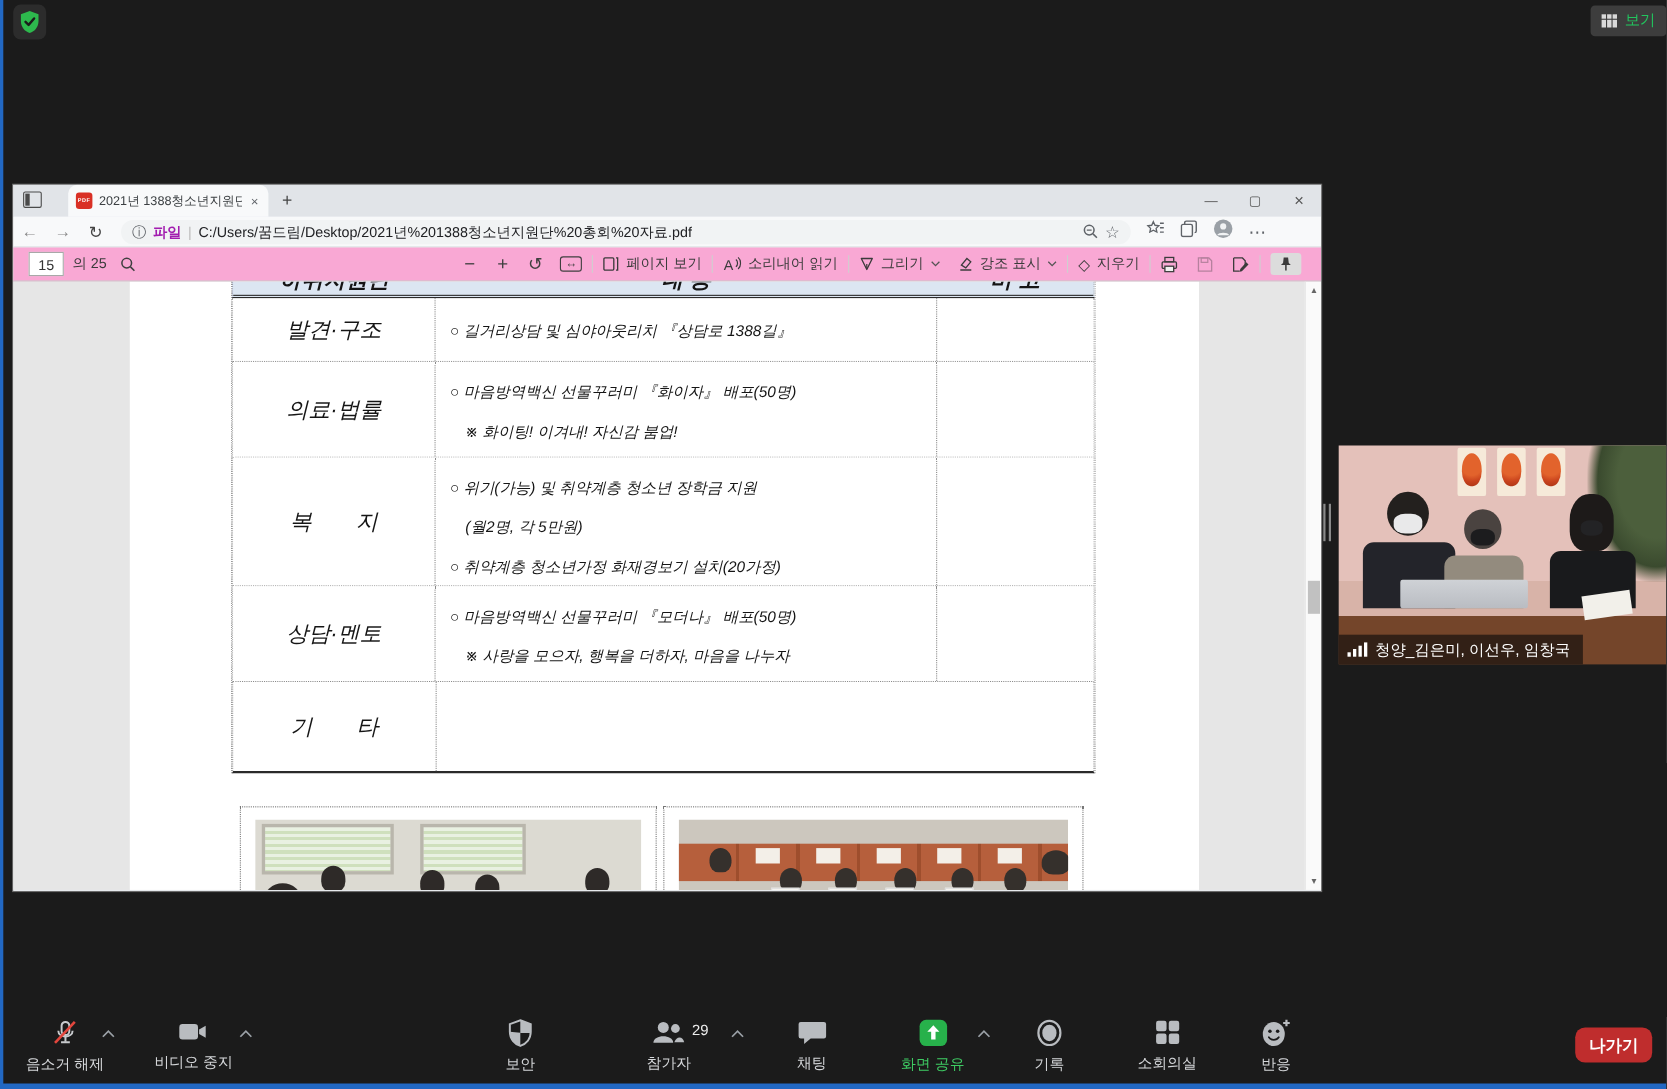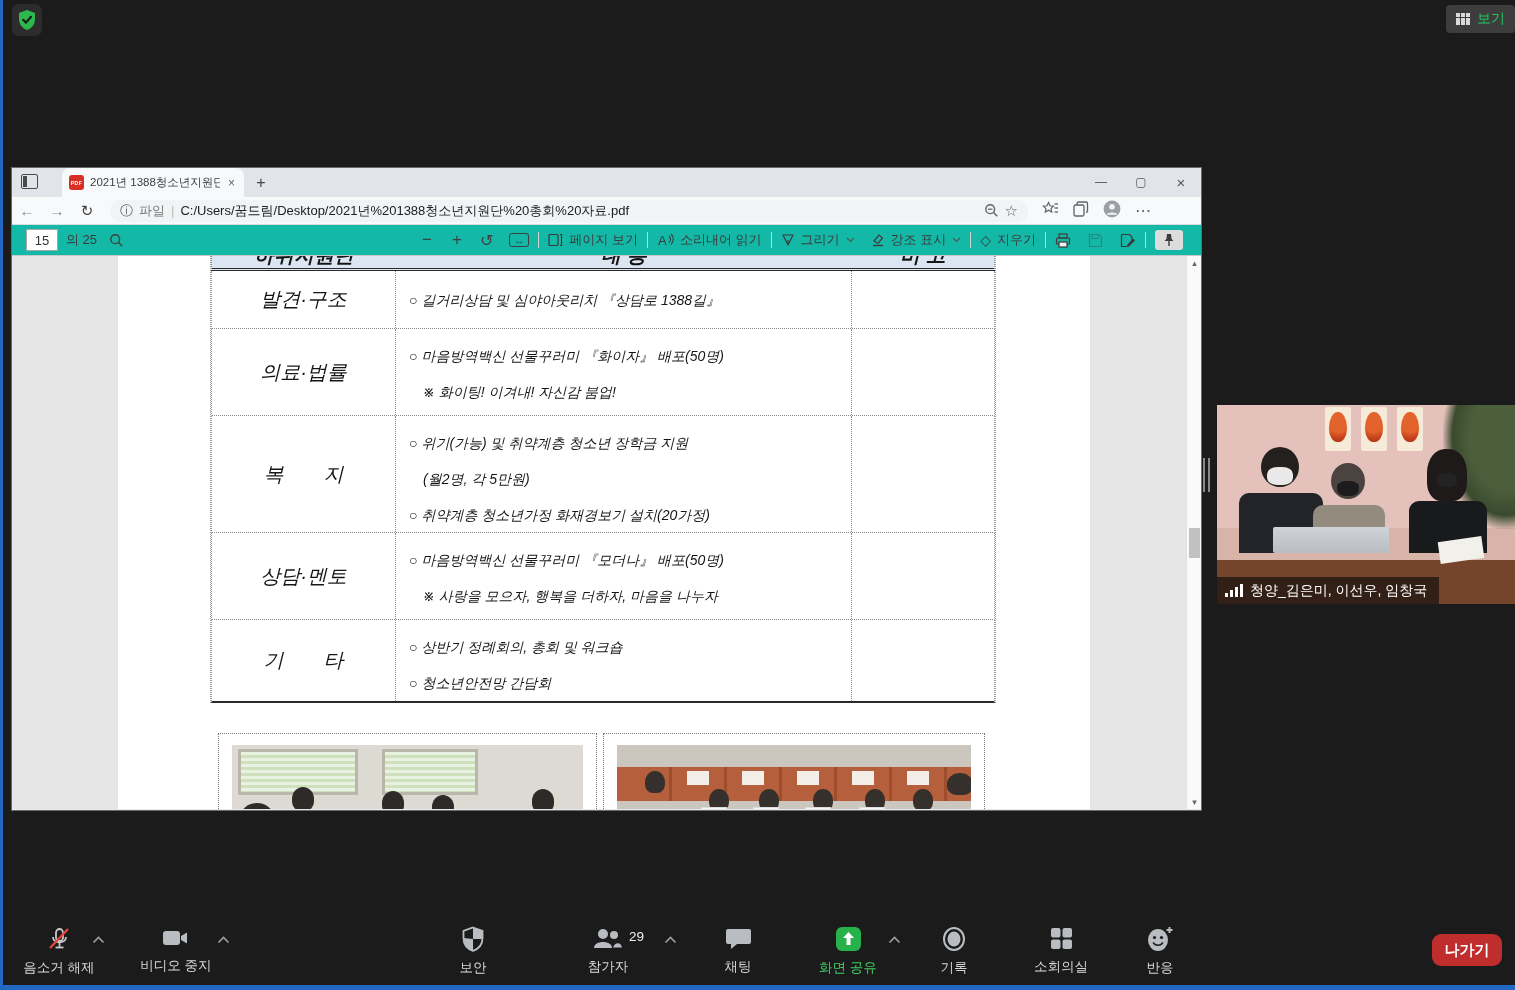--- a/index.html
+++ b/index.html
@@ -26,27 +26,27 @@
   .tab-close { color:#5f6368; font-size:12px; padding:0 2px; }
   .newtab-btn { position:absolute; left:240px; top:6px; width:18px; height:18px; color:#444; font-size:16px; text-align:center; line-height:17px; }
   .win-controls { position:absolute; right:0; top:0; height:29px; display:flex; }
   .win-controls span { width:40px; text-align:center; line-height:29px; color:#555; font-size:12px; }
 
   .addressbar { position:relative; height:28px; background:#f8f9fa; border-bottom:1px solid #dadce0; display:flex; align-items:center; }
   .nav-ic { width:30px; text-align:center; font-size:15px; color:#8a8a8a; }
   .nav-ic.on { color:#444; }
   .url-pill { position:relative; margin-left:8px; width:918px; height:22px; background:#f1f3f4; border-radius:11px; display:flex; align-items:center; padding:0 10px; gap:6px; font-size:13px; color:#202124; }
   .url-pill .i-info { color:#5f6368; font-size:13px; }
-  .url-scheme { color:#737373; }
+  .url-scheme { color:#a21caf;font-weight:bold; }
   .url-div { color:#bbb; }
   .url-text { flex:1; white-space:nowrap; overflow:hidden; color:#202124; }
   .pill-ic { color:#5f6368; display:flex; align-items:center; }
   .bar-right { display:flex; align-items:center; gap:14px; margin-left:14px; color:#5f6368; }
 
-  .pdfbar { position:relative; height:31px; background:#14b8a6; border-bottom:1px solid #c9c9c9; display:flex; align-items:center; font-size:13px; color:#3b3b3b; }
+  .pdfbar { position:relative; height:31px; background:#f9a8d4; border-bottom:1px solid #c9c9c9; display:flex; align-items:center; font-size:13px; color:#3b3b3b; }
   .page-input { margin-left:14px; width:32px; height:22px; border:1px solid #a8a8a8; background:#fff; font-size:13px; color:#333; text-align:center; font-family:inherit; }
   .of-pages { margin-left:8px; }
   .pt-ic { display:flex; align-items:center; justify-content:center; color:#3f3f3f; }
   .pt-btn { display:flex; align-items:center; gap:6px; color:#3b3b3b; }
   .pt-sep { width:1px; height:16px; background:#cfcfcf; margin:0 9px; }
   .chev { display:inline-block; }
   .pin-btn { background:#dcdcdc; border-radius:3px; padding:3px 8px; }
   .dim { opacity:.35; }
 
   
@@ -326,24 +326,20 @@
             <div class="tcat">상담·멘토</div>
             <div class="tcontent">
               <div class="tline">○ 마음방역백신 선물꾸러미 『모더나』 배포(50명)</div>
               <div class="tline indent">※ 사랑을 모으자, 행복을 더하자, 마음을 나누자</div>
             </div>
             <div class="tnote"></div>
           </div>
 
           <div class="trow" style="height:83px;">
             <div class="tcat">기　　타</div>
-            <div class="tcontent">
-              <div class="tline">○ 상반기 정례회의, 총회 및 워크숍</div>
-              <div class="tline">○ 청소년안전망 간담회</div>
-            </div>
             <div class="tnote"></div>
           </div>
         </div>
 
         <div class="photo photo1">
           <div class="ph-img">
             <div class="ph1-wall"></div>
             <div class="ph1-win" style="left:6px; width:120px;"></div>
             <div class="ph1-win" style="left:150px; width:96px;"></div>
             <div class="ph1-head" style="left:60px;"></div>

